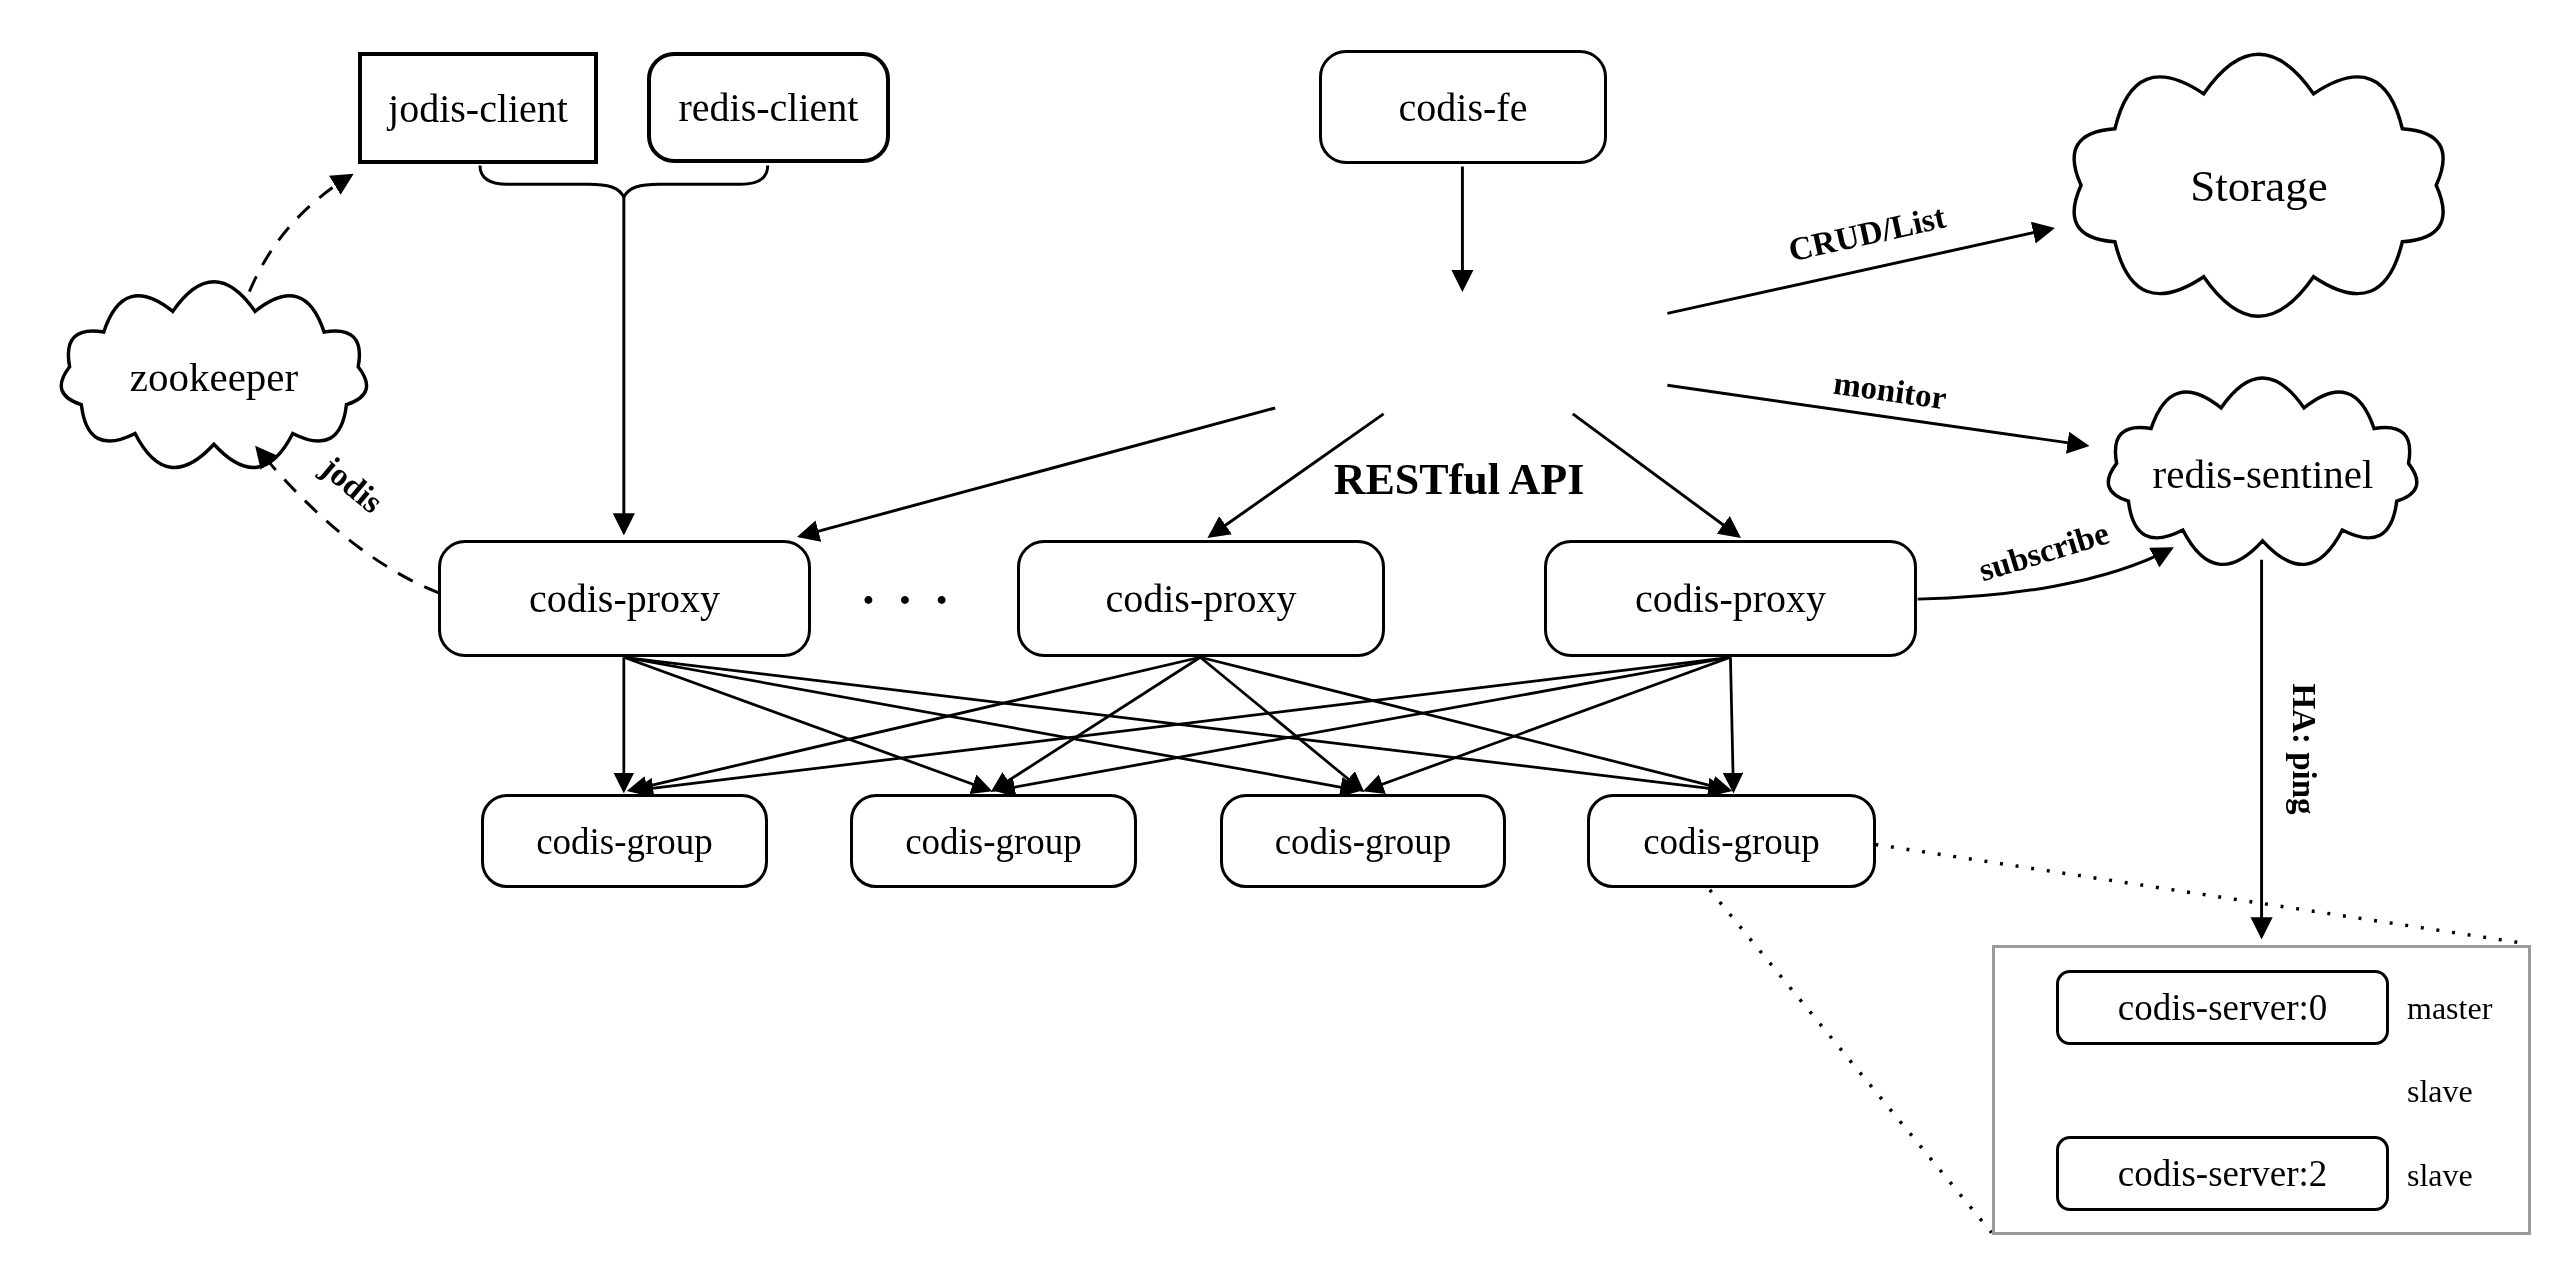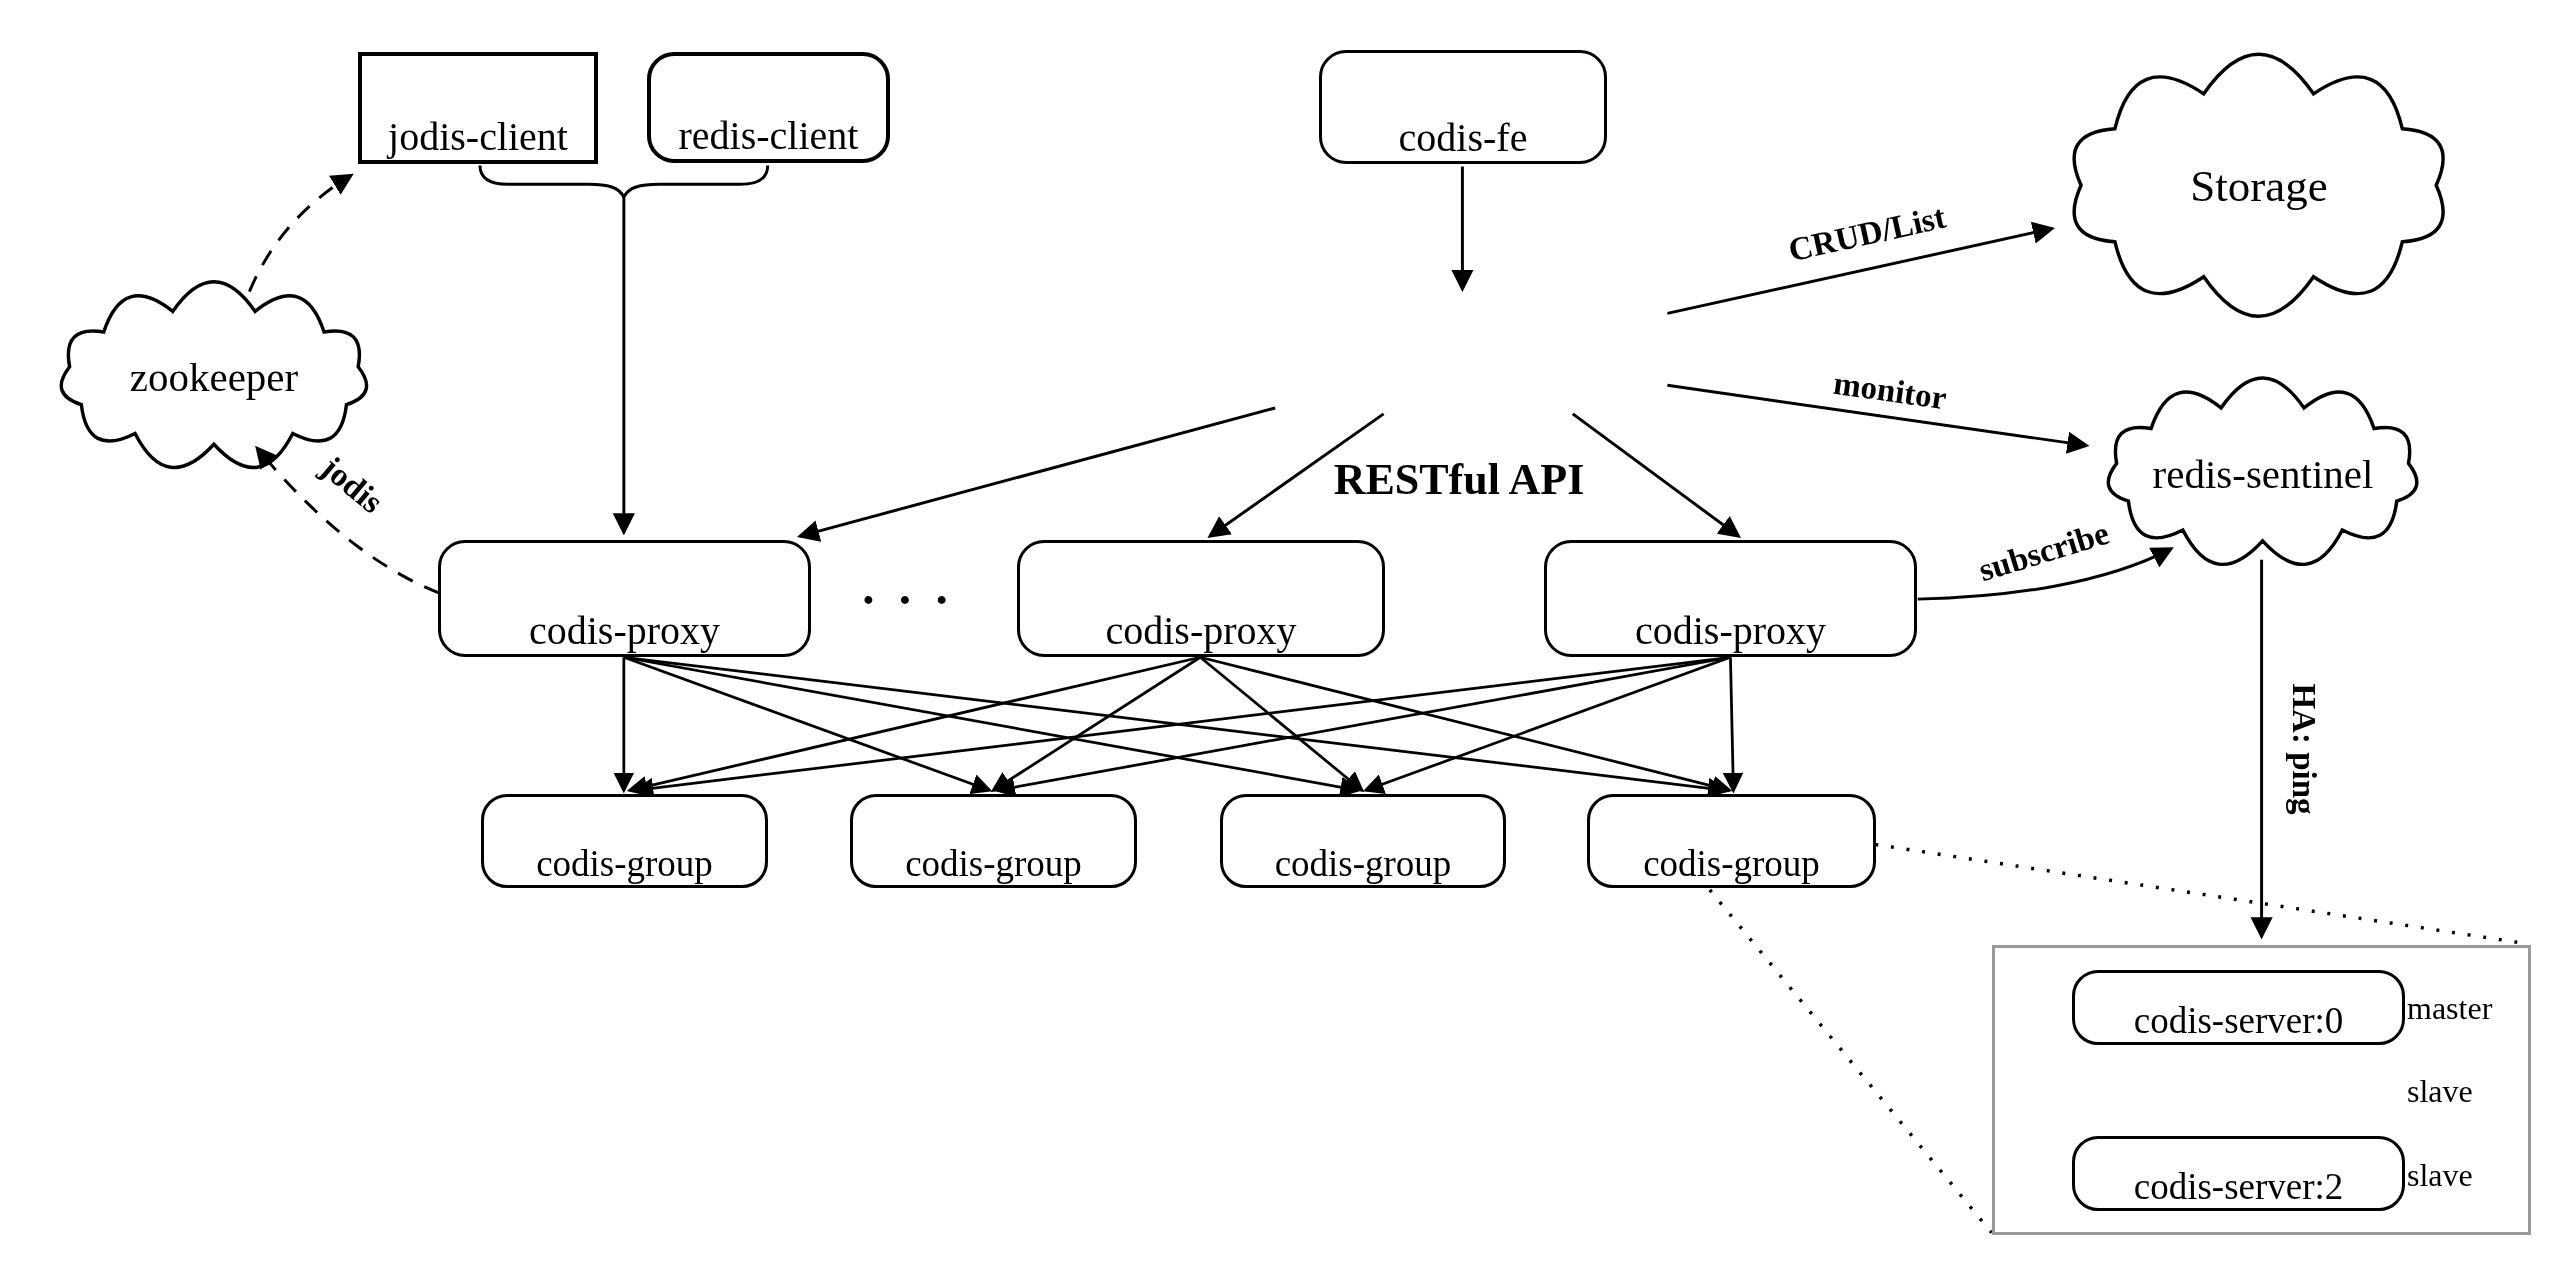--- a/index.html
+++ b/index.html
@@ -10,27 +10,27 @@
     overflow:hidden;
   }
   svg.canvas{position:absolute;left:0;top:0;width:2576px;height:1283px;}
   .cloud{fill:#ffffff;stroke:var(--ink);stroke-width:3.5;}
   .edge{fill:none;stroke:var(--ink);stroke-width:3;}
   .edge.thin{stroke-width:2.8;}
   .dashed{stroke-dasharray:17 13;}
   .dotted{stroke-dasharray:3 13;stroke-width:3.5;}
   .node{
     position:absolute; box-sizing:border-box; background:#ffffff;
-    border:3.4px solid var(--ink); display:flex; align-items:flex-end; justify-content:center;
+    border:3.4px solid var(--ink); display:flex; align-items:center; justify-content:center;
     font-size:40px; white-space:nowrap; z-index:2;
   }
   .sq{border-width:4px;}
   .rounded{border-radius:27px;}
   .group{border-radius:26px;font-size:37px;}
-  .server{border-radius:26px;font-size:37px;margin-left:16px;}
+  .server{border-radius:14px;font-size:37px;}
   .panel{
     position:absolute; box-sizing:border-box; background:#ffffff;
     border:3px solid var(--panel); z-index:1;
   }
   .cloud-label{
     position:absolute; transform:translate(-50%,-50%);
     font-size:41px; z-index:2; white-space:nowrap;
   }
   .cloud-label.big{font-size:45px;}
   .edge-label{

